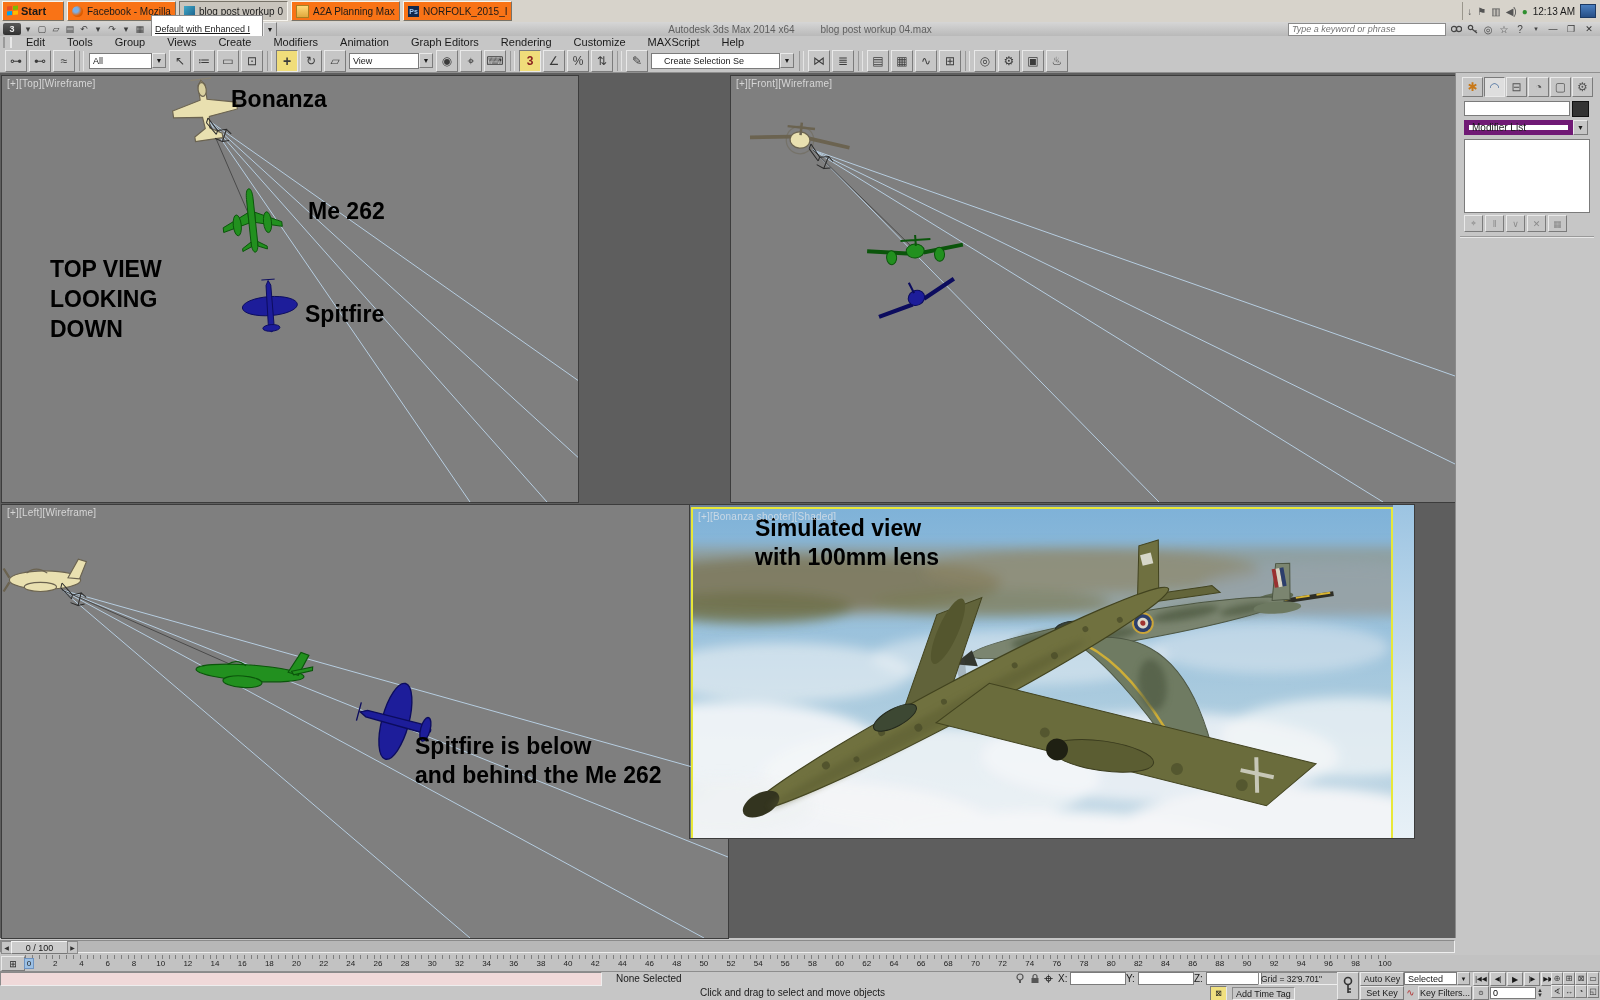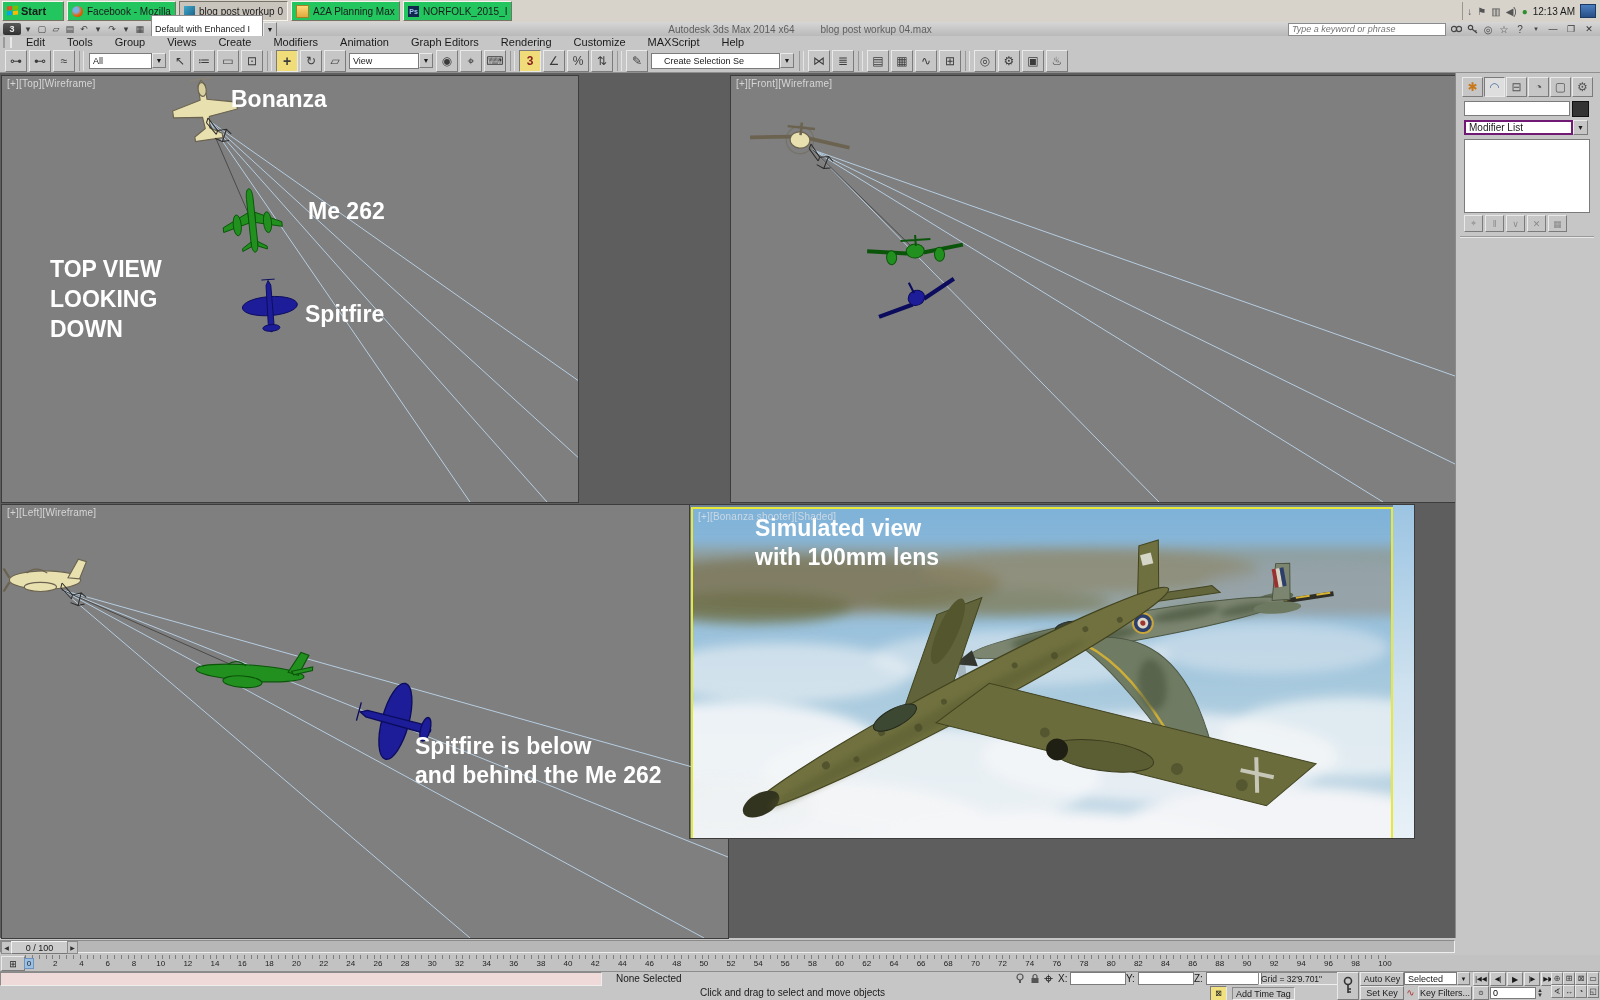--- a/index.html
+++ b/index.html
@@ -1,20 +1,20 @@
 <!DOCTYPE html>
 <html><head>
 <meta charset="utf-8">
 <style>
   html,body{margin:0;padding:0;background:#444;}
   #screen{position:relative;width:1600px;height:1000px;background:#c6c6c6;
     font-family:"Liberation Sans",sans-serif;overflow:hidden;color:#1a1a1a;}
   .abs{position:absolute;}
   
-  .raised{background:#22c55e;border:1px solid;border-color:#f6f4ee #767268 #767268 #f6f4ee;}
+  .raised{background:#f97316;border:1px solid;border-color:#f6f4ee #767268 #767268 #f6f4ee;}
   .sunken{border:1px solid;border-color:#767268 #f6f4ee #f6f4ee #767268;}
   
   #taskbar{left:0;top:0;width:1600px;height:22px;background:#d7d3cb;border-bottom:1px solid #8d897f;display:flex;align-items:center;}
   #startbtn{margin-left:2px;height:18px;width:52px;display:flex;align-items:center;gap:3px;padding:0 4px;font-size:11px;font-weight:bold;}
   .winflag{width:11px;height:10px;display:grid;grid-template-columns:5px 5px;grid-template-rows:4px 4px;gap:1px;transform:skewY(-6deg);}
   .winflag i{display:block;}
   .taskbtn{height:18px;width:99px;margin-left:3px;display:flex;align-items:center;gap:4px;padding:0 4px;font-size:10px;overflow:hidden;}
   .taskbtn span{white-space:nowrap;overflow:hidden;}
   .tb-ic{width:11px;height:11px;flex:0 0 auto;}
   .ic-fx{border-radius:50%;background:radial-gradient(circle at 35% 35%,#7ab0e8 25%,#e66000 60%,#b34700);}
@@ -22,21 +22,21 @@
   .ic-fold{background:linear-gradient(#ffd978,#e0a93e);border:1px solid #a87f22;}
   .ic-ps{background:#10284e;color:#9cc4f0;font-size:7px;font-weight:bold;display:flex;align-items:center;justify-content:center;}
   #tray{margin-left:auto;display:flex;align-items:center;gap:5px;height:18px;padding:0 4px;border-left:1px solid #9a968c;font-size:10px;}
   #tray .tico{font-size:10px;color:#555;}
   #showdesk{width:14px;height:12px;background:linear-gradient(#4a7fc0,#274f86);border:1px solid #1c3a64;}
   
   #qat{left:0;top:22px;width:1600px;height:14px;background:linear-gradient(#d6d6d6,#b9b9b9);border-bottom:1px solid #979797;display:flex;align-items:center;font-size:9px;}
   .qbtn{height:12px;min-width:14px;display:flex;align-items:center;justify-content:center;color:#3d3d3d;font-size:9px;}
   #maxlogo{width:18px;height:12px;background:linear-gradient(#5a5a5a,#303030);color:#eee;border-radius:2px;margin-left:3px;display:flex;align-items:center;justify-content:center;font-weight:bold;}
   #wsdd{display:flex;align-items:center;height:11px;margin-left:4px;}
-  #wsdd .val{background:#fff;border:1px solid #8a8a8a;height:11px;display:flex;align-items:center;padding:8px 3px;font-size:9px;width:104px;}
+  #wsdd .val{background:#fff;border:1px solid #8a8a8a;height:11px;display:flex;align-items:center;padding:8px 3px;font-size:9px;width:104px;text-decoration:underline;}
   #apptitle{position:absolute;left:0;right:0;top:0;height:14px;display:flex;align-items:center;justify-content:center;gap:26px;font-size:10px;color:#5e5e5e;pointer-events:none;}
   #infocenter{margin-left:auto;display:flex;align-items:center;gap:4px;padding-right:4px;}
   #searchbox{width:150px;height:11px;font-size:9px;font-style:italic;color:#888;background:#fff;border:1px solid #8a8a8a;padding:0 3px;font-family:"Liberation Sans",sans-serif;}
   .ic12{width:12px;height:12px;display:flex;align-items:center;justify-content:center;color:#444;font-size:10px;}
   .winctl{width:14px;height:11px;display:flex;align-items:center;justify-content:center;font-size:9px;color:#333;}
   
   #menubar{left:0;top:36px;width:1600px;height:13px;background:#c6c6c6;border-bottom:1px solid #a2a2a2;display:flex;align-items:center;font-size:11px;}
   #menugrip{width:5px;height:11px;margin:0 3px;border-left:2px solid #9a9a9a;border-right:2px solid #e8e8e8;}
   .menu-item{padding:0 11px;line-height:13px;cursor:default;}
   
@@ -45,34 +45,34 @@
   .tbtn.active{background:#f0dd7a;border-color:#7b7b7b #e9e9e9 #e9e9e9 #7b7b7b;}
   .tsep{width:3px;height:20px;border-left:1px solid #989898;border-right:1px solid #e4e4e4;margin:0 3px;flex:0 0 auto;}
   .tb-dd{display:flex;align-items:center;height:16px;margin:0 2px;flex:0 0 auto;text-align:right;}
   .tb-dd .val{background:#fff;border:1px solid #7b7b7b;height:14px;display:flex;align-items:center;padding:0 3px;font-size:9px;white-space:nowrap;overflow:hidden;}
   .tb-dd .arr,#wsdd .arr{width:12px;height:13px;background:#c6c6c6;border:1px solid;border-color:#e9e9e9 #7b7b7b #7b7b7b #e9e9e9;font-size:7px;display:flex;align-items:center;justify-content:center;}
   
   #workarea{left:0;top:73px;width:1455px;height:865px;background:#5e5e5e;}
   .vp{position:absolute;background:#7f7f7f;outline:1px solid #3c3c3c;overflow:hidden;}
   .vp-label{position:absolute;top:2px;left:5px;font-size:10px;color:#d6d6d6;z-index:6;letter-spacing:0.2px;}
   .vp-svg{position:absolute;left:0;top:0;z-index:1;}
-  .annot{position:absolute;color:#ffffff;font-weight:bold;font-size:23px;z-index:5;white-space:nowrap;}
+  .annot{position:absolute;color:#000000;font-weight:bold;font-size:23px;z-index:5;white-space:nowrap;}
   .annot.multi{line-height:30px;}
   #camframe{position:absolute;left:1px;top:2px;width:698px;height:409px;border:2px solid #e8e838;z-index:2;overflow:hidden;}
   #skystrip{position:absolute;right:0;top:0;width:21px;height:100%;z-index:1;
     background:linear-gradient(#9cc4e2,#cfe2ef 55%,#e8f1f7);}
   
   #cmdpanel{left:1455px;top:73px;width:145px;height:865px;background:#c6c6c6;border-left:1px solid #8a8a8a;}
   #cptabs{position:absolute;left:6px;top:4px;display:flex;gap:1px;}
   .cptab{width:19px;height:18px;display:flex;align-items:center;justify-content:center;font-size:12px;background:#c6c6c6;border:1px solid;border-color:#e9e9e9 #7b7b7b #7b7b7b #e9e9e9;}
   .cptab.active{background:#dedede;border-color:#7b7b7b #e9e9e9 #e9e9e9 #7b7b7b;}
   #cpname{position:absolute;left:8px;top:28px;width:100px;height:13px;font-size:10px;border:1px solid #7b7b7b;background:#fff;padding:0 2px;font-family:"Liberation Sans",sans-serif;}
   #cpswatch{position:absolute;left:116px;top:28px;width:15px;height:14px;background:#333;border:1px solid #111;}
   #cpmodlist{position:absolute;left:8px;top:47px;width:124px;height:15px;display:flex;}
-  #cpmodlist .val{flex:1;background:#fff;border:2px solid #701a75;font-size:10px;display:flex;align-items:center;padding:0 3px;}
+  #cpmodlist .val{flex:1;background:#fff;border:5px solid #701a75;font-size:10px;display:flex;align-items:center;padding:0 3px;}
   #cpstack{position:absolute;left:8px;top:66px;width:124px;height:72px;background:#fff;border:1px solid #7b7b7b;}
   #cpstackbtns{position:absolute;left:8px;top:142px;display:flex;gap:2px;}
   .cpsb{width:17px;height:15px;display:flex;align-items:center;justify-content:center;font-size:9px;color:#8a8a8a;background:#c6c6c6;border:1px solid;border-color:#e9e9e9 #7b7b7b #7b7b7b #e9e9e9;}
   #cpdivider{position:absolute;left:4px;top:163px;width:134px;border-top:1px solid #9a9a9a;border-bottom:1px solid #e8e8e8;}
   
   #timeslider{left:0;top:940px;width:1455px;height:13px;background:#b7b7b7;border:1px solid;border-color:#8a8a8a #eee #eee #8a8a8a;box-sizing:border-box;}
   #ts-left,#ts-right{position:absolute;top:0;width:9px;height:11px;background:#c6c6c6;border:1px solid #8a8a8a;font-size:6px;display:flex;align-items:center;justify-content:center;color:#333;}
   #ts-left{left:0;} #ts-right{left:66px;}
   #ts-handle{position:absolute;left:10px;top:0;width:55px;height:11px;background:#ccc;border:1px solid;border-color:#f2f2f2 #777 #777 #f2f2f2;font-size:9px;display:flex;align-items:center;justify-content:center;}
   #trackbar{left:0;top:955px;width:1600px;height:16px;background:#c2c2c2;border-bottom:1px solid #8d8d8d;}

